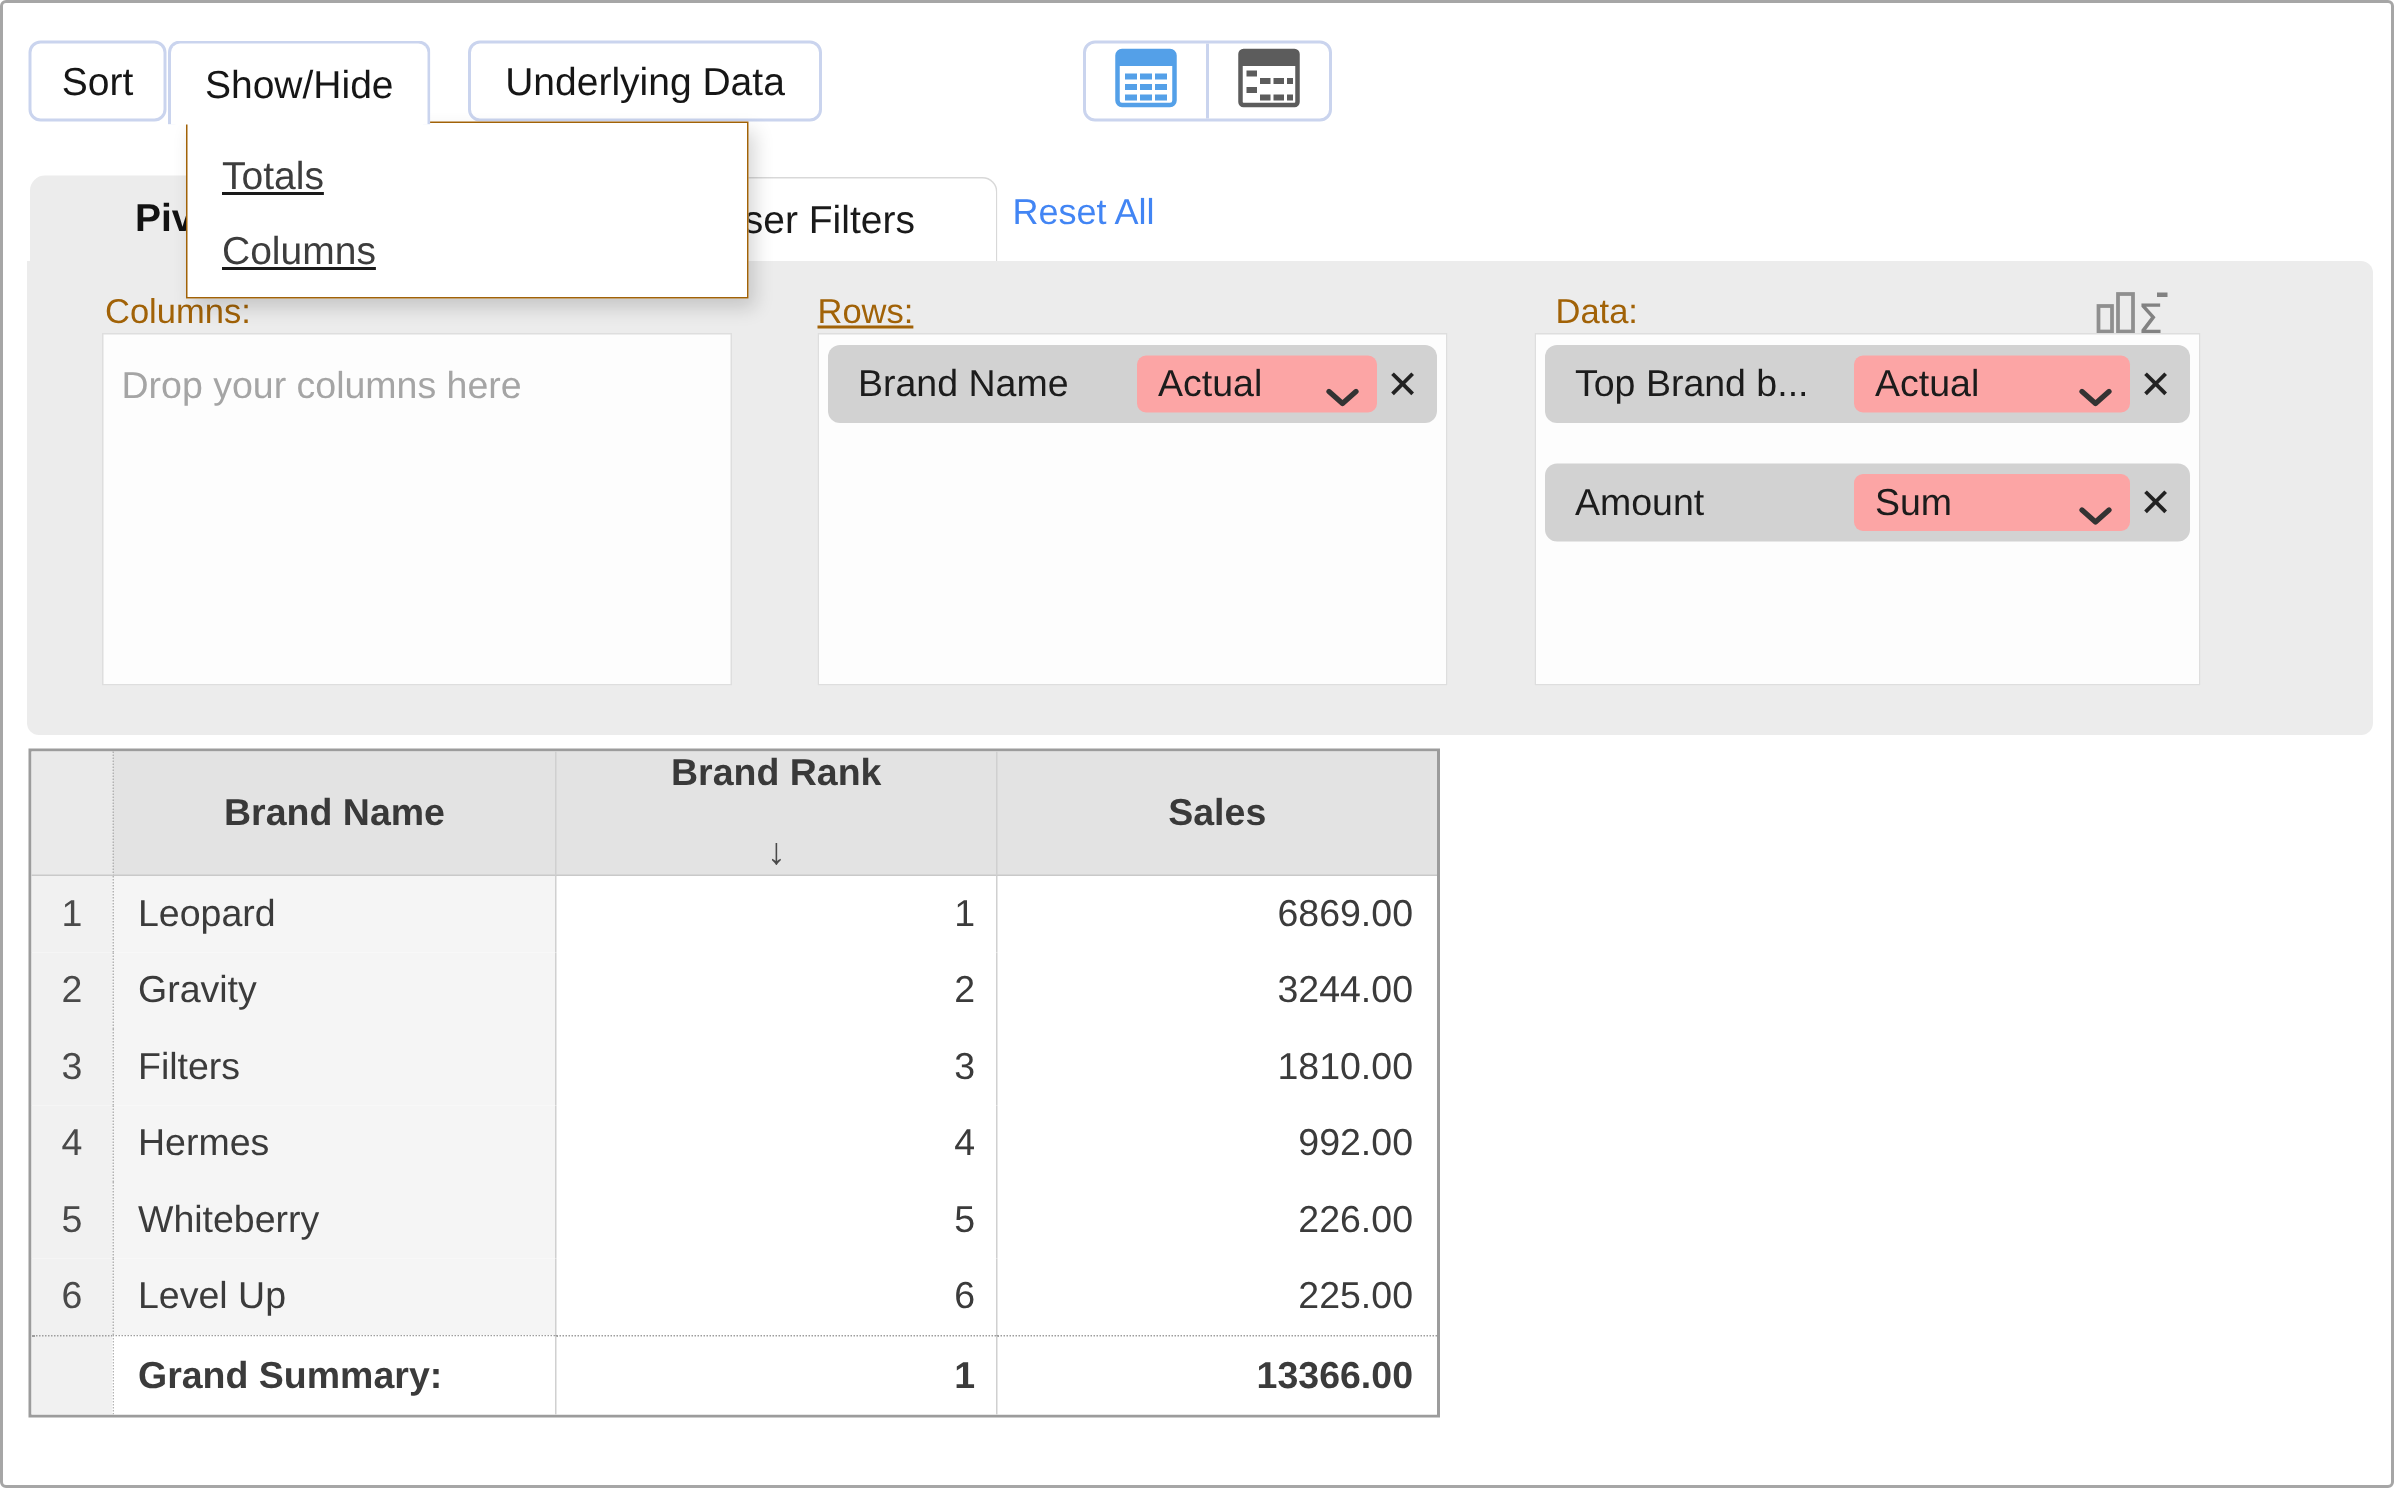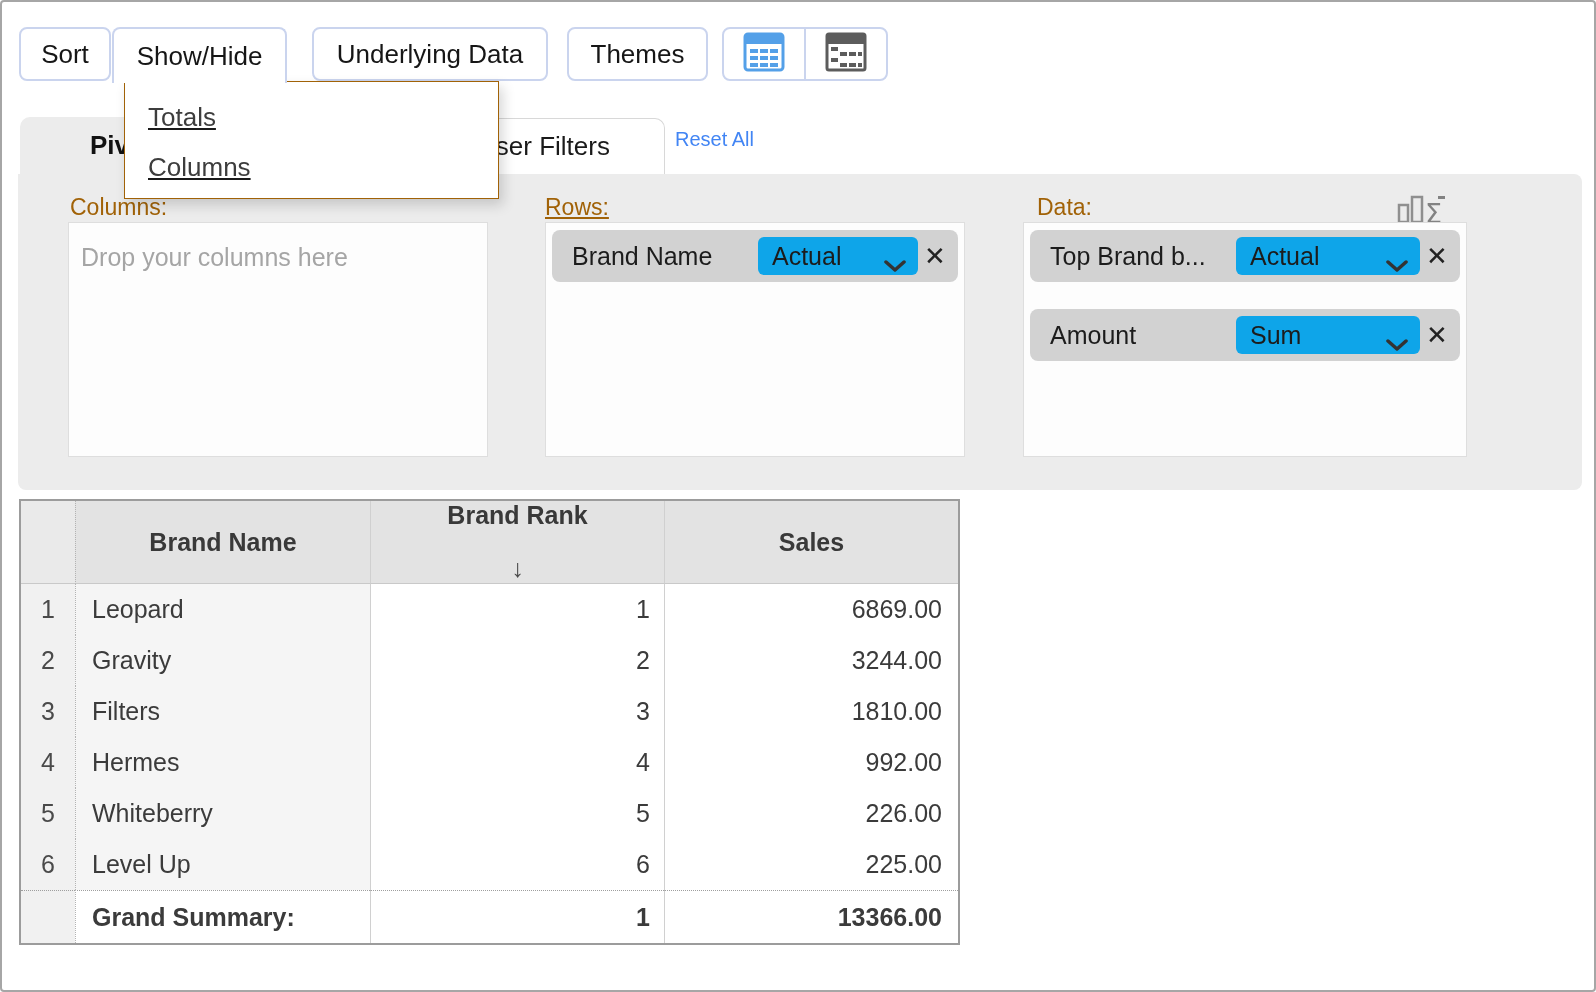--- a/index.html
+++ b/index.html
@@ -32,21 +32,21 @@
   
   .tab-pivot{position:absolute;left:18px;top:115px;width:290px;height:57px;
              background:#ececec;border-radius:10px 10px 0 0;
              font-weight:bold;font-size:26px;color:#121212;
              display:flex;align-items:center;padding-left:70px;box-sizing:border-box;z-index:2;}
   .tab-userfilters{position:absolute;left:330px;top:116px;width:333px;height:56px;
              background:#fff;border:1px solid #d8d8d8;border-bottom:none;
              border-radius:10px 10px 0 0;font-size:26px;color:#1a1a1a;
              display:flex;align-items:center;justify-content:center;
              padding-left:90px;box-sizing:border-box;z-index:2;}
-  .reset-link{position:absolute;left:673px;top:126px;font-size:20px;z-index:2;cursor:default;}
+  .reset-link{position:absolute;left:673px;top:126px;font-size:24px;z-index:2;cursor:default;}
 
   
   .panel{position:absolute;left:16px;top:172px;width:1564px;height:316px;
          background:#ececec;border-radius:0 8px 8px 8px;z-index:1;}
   .sec-label{position:absolute;top:20px;font-size:23px;color:#a16207;}
   .lbl-columns{left:52px;}
   .lbl-rows{left:527px;text-decoration:underline;}
   .lbl-data{left:1019px;}
   .sigma-btn{position:absolute;left:1378px;top:18px;width:50px;height:38px;
              display:flex;align-items:flex-end;}
@@ -54,21 +54,21 @@
            border:1px solid #dedede;box-sizing:border-box;}
   .box-columns{left:50px;width:420px;}
   .box-rows{left:527px;width:420px;}
   .box-data{left:1005px;width:444px;}
   .placeholder{margin:20px 0 0 12px;font-size:25px;color:#a5a5a5;}
 
   .chip{position:relative;margin:7px 6px 0 6px;height:52px;background:#d2d2d2;
         border-radius:8px;display:flex;align-items:center;}
   .chip + .chip{margin-top:27px;}
   .chip-name{padding-left:20px;font-size:25px;color:#1c1c1c;white-space:nowrap;}
-  .agg-select{position:absolute;right:40px;top:7px;height:38px;background:#0ea5e9;
+  .agg-select{position:absolute;right:40px;top:7px;height:38px;background:#fca5a5;
         border-radius:6px;display:flex;align-items:center;padding-left:14px;
         font-size:25px;color:#1c1c1c;box-sizing:border-box;}
   .sel-rows{width:160px;}
   .sel-data{width:184px;}
   .chev{position:absolute;right:12px;top:13px;}
   .chip-close{position:absolute;right:8px;top:0;height:52px;width:30px;
         display:flex;align-items:center;justify-content:center;
         font-size:26px;color:#222;}
 
   
@@ -91,21 +91,20 @@
   .sort-arrow{font-weight:bold;color:#4a4a4a;}
 </style>
 </head>
 <body>
 
 <div class="stage">
 
   <div class="btn btn-sort">Sort</div>
   <div class="btn btn-showhide">Show/Hide</div>
   <div class="btn btn-underlying">Underlying Data</div>
-  <div class="btn btn-themes">Themes</div>
 
   <div class="icon-group">
     <div class="icon-cell">
       <span>
         <svg width="42" height="40" viewBox="0 0 42 40">
           <rect x="2" y="2" width="38" height="36" rx="3" fill="#fff" stroke="#54a0e8" stroke-width="3"></rect>
           <path d="M2 5 a3 3 0 0 1 3-3 h32 a3 3 0 0 1 3 3 v7 H2 Z" fill="#54a0e8"></path>
           <g fill="#54a0e8">
             <rect x="7" y="17" width="8" height="4"></rect>
               <rect x="17" y="17" width="8" height="4"></rect>

